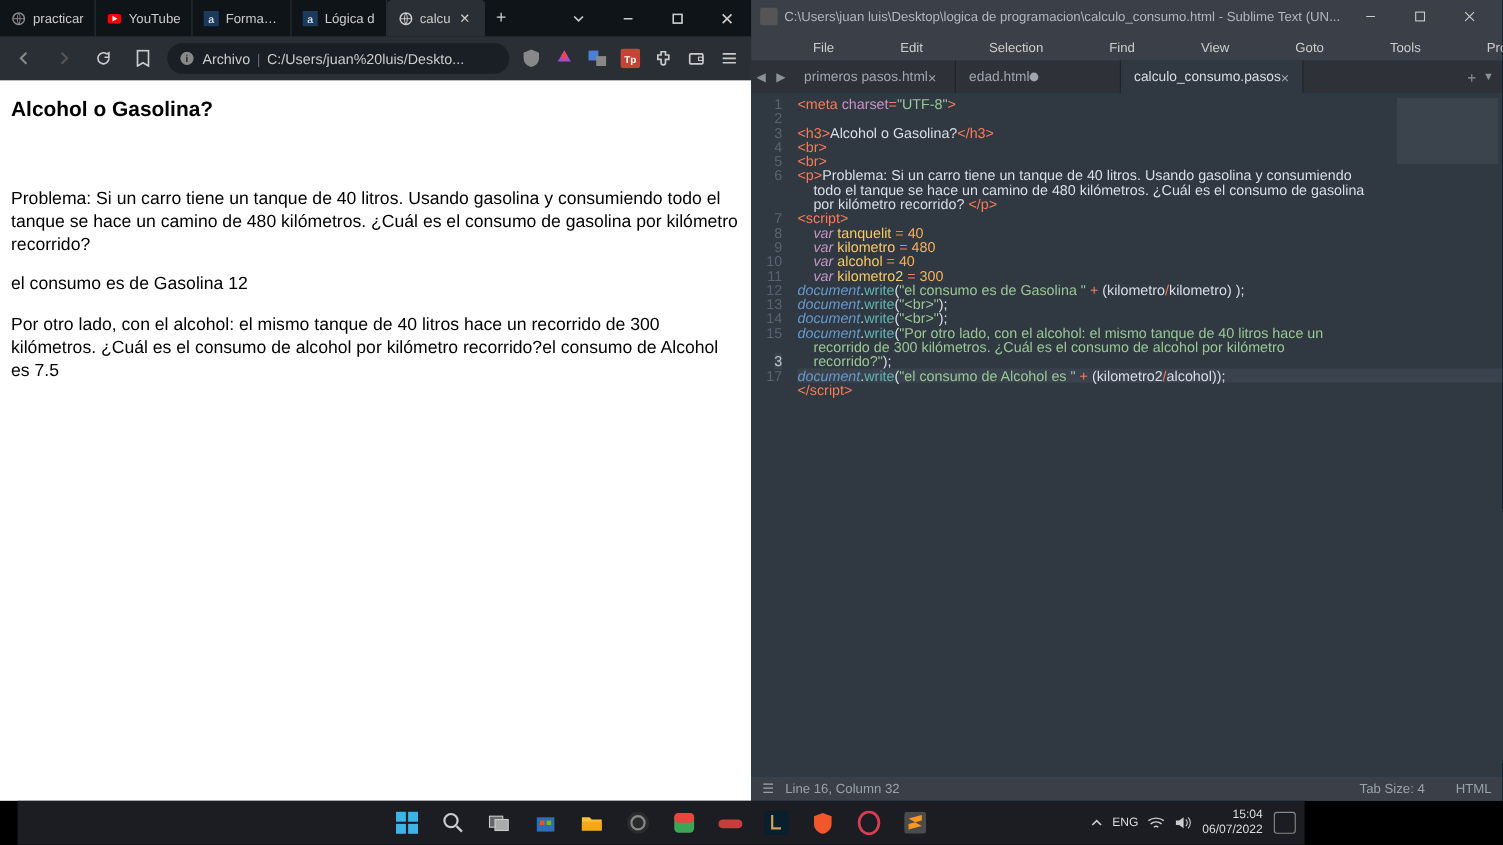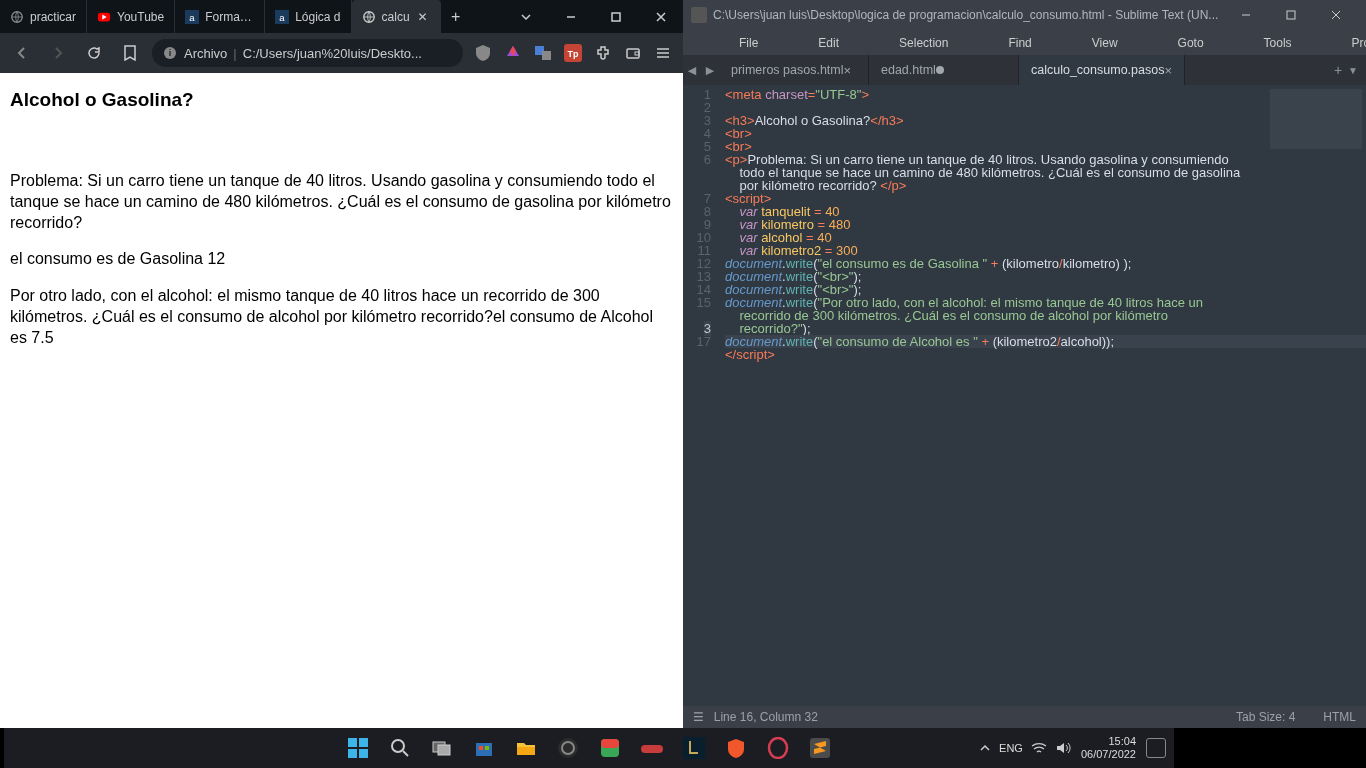--- a/index.html
+++ b/index.html
@@ -63,21 +63,21 @@
 .op { color:#f97b58; }
 .obj { color:#6699cc; font-style:italic; }
 .fn { color:#5fb3b3; }
 .txt { color:#d8dee9; }
 .minimap { position:absolute; right:0; top:0; width:100px; height:100%; }
 .mini-box { position:absolute; right:4px; top:4px; width:92px; height:60px; background:linear-gradient(#4a535e 0 100%); opacity:0.4; }
 .st-status { height:22px; background:#3b4048; display:flex; align-items:center; color:#9aa1a9; font-size:12px; padding:0 10px; }
 .st-status .sp { flex:1; }
 
 
-.taskbar { position:absolute; left:4px; bottom:0; width:1170px; height:40px; background:#1b1d22; display:flex; align-items:center; }
+.taskbar { position:absolute; left:16px; bottom:0; width:1170px; height:40px; background:#1b1d22; display:flex; align-items:center; }
 .tb-center { position:absolute; left:50%; transform:translateX(-50%); display:flex; gap:6px; align-items:center; }
 .tb-icon { width:36px; height:36px; display:flex; align-items:center; justify-content:center; border-radius:4px; }
 .tb-right { position:absolute; right:8px; display:flex; align-items:center; gap:10px; color:#ddd; font-size:11px; }
 .tray-icons { display:flex; gap:8px; align-items:center; }
 .clock { text-align:right; line-height:13px; }
 .notif { width:20px; height:20px; border:1px solid #888; border-radius:3px; }
 
 svg { display:block; }
 </style>
 </head>

